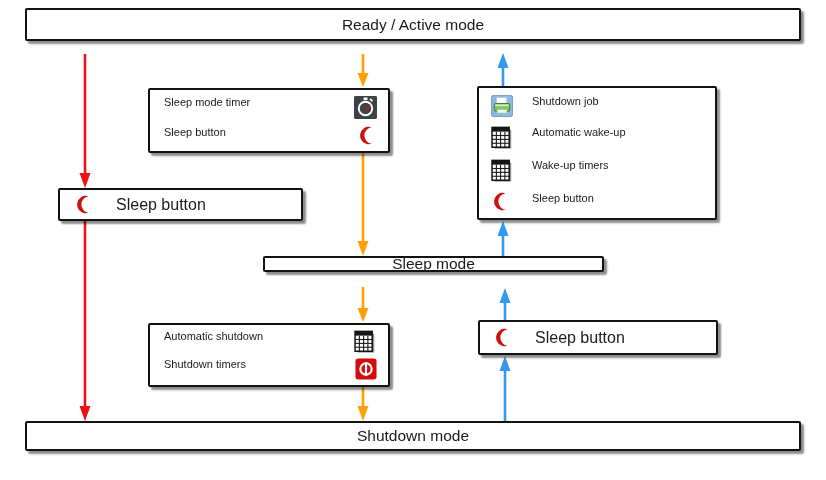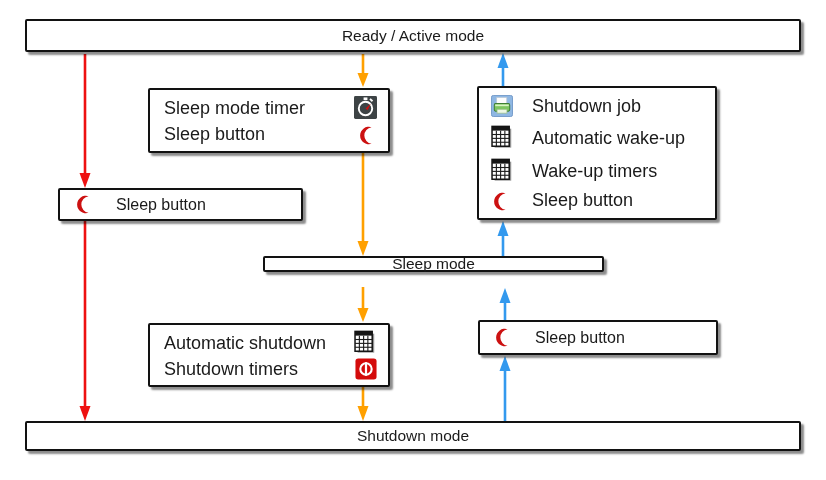--- a/index.html
+++ b/index.html
@@ -17,21 +17,21 @@
   .arrows path.orange{fill:var(--arrow-orange,#ffa000);stroke:none;}
   .arrows path.blue{fill:var(--arrow-blue,#3399ee);stroke:none;}
   .box{
     position:absolute;z-index:2;background:var(--box-bg,#fff);
     border:2.5px solid var(--box-border,#121212);border-radius:2px;
     box-sizing:border-box;box-shadow:3px 3px 2px rgba(0,0,0,0.45);
   }
   .state{display:flex;align-items:center;justify-content:center;
     font-size:15.5px;}
   .triggers{display:flex;flex-direction:column;justify-content:space-around;padding:3px 0;}
-  .row{display:flex;align-items:flex-end;font-size:18px;}
+  .row{display:flex;align-items:flex-start;font-size:11px;}
   .row-between{justify-content:space-between;padding:0 11px 0 14px;}
   .row-left{padding-left:10px;}
   .row-left .ic{width:26px;display:flex;justify-content:center;}
   .row-left .lbl{margin-left:17px;}
   .single{display:flex;align-items:center;}
   .single .ic{display:flex;justify-content:center;}
   .lbl{white-space:nowrap;}
   svg.icon{display:block;}
 </style>
 </head>
@@ -58,21 +58,21 @@
     <line class="blue" x1="505" y1="421" x2="505" y2="370"></line>
     <path class="blue" d="M505,356 L499.5,371 L510.5,371 Z"></path>
     <line class="blue" x1="505" y1="320" x2="505" y2="302"></line>
     <path class="blue" d="M505,288 L499.5,303 L510.5,303 Z"></path>
     <line class="blue" x1="503" y1="256" x2="503" y2="235"></line>
     <path class="blue" d="M503,221 L497.5,236 L508.5,236 Z"></path>
     <line class="blue" x1="503" y1="86" x2="503" y2="68"></line>
     <path class="blue" d="M503,53 L497.5,68 L508.5,68 Z"></path>
   </svg>
 
-  <div class="box state" style="left:25px;top:19px;width:776px;height:33px;">
+  <div class="box state" style="left:25px;top:8px;width:776px;height:33px;">
     <span class="lbl">Ready / Active mode</span>
   </div>
 
   <div class="box triggers" style="left:148px;top:88px;width:242px;height:65px;">
     <div class="row row-between">
       <span class="lbl">Sleep mode timer</span>
       <span class="ic">
         <svg class="icon" width="23" height="23" viewBox="0 0 24 24">
           <rect x="0" y="0" width="24" height="24" rx="1.5" fill="var(--timer-bg,#3d4345)"></rect>
           <rect x="10" y="1.5" width="4" height="2.8" fill="#fff"></rect>

